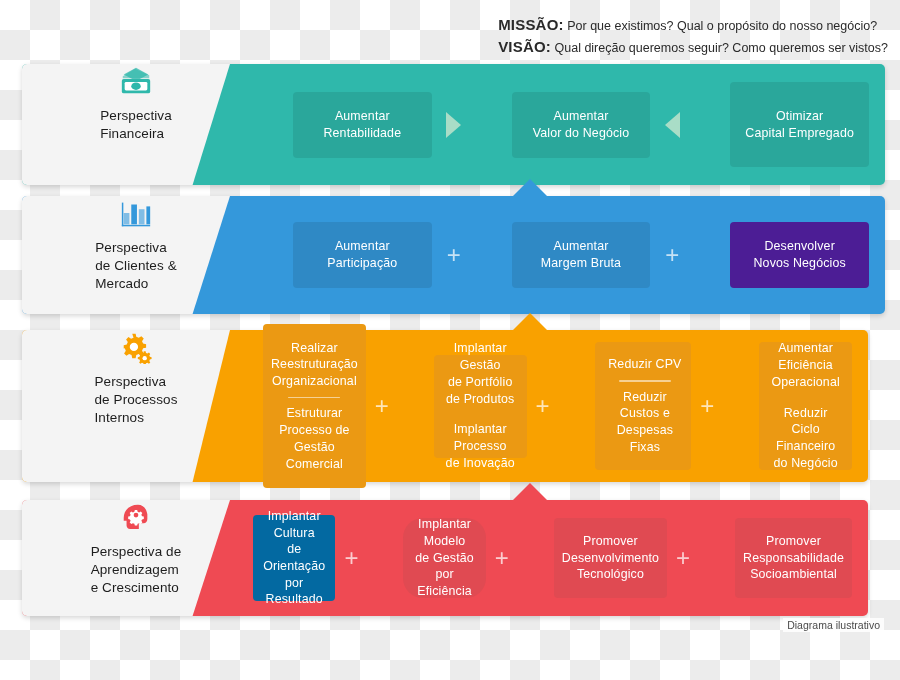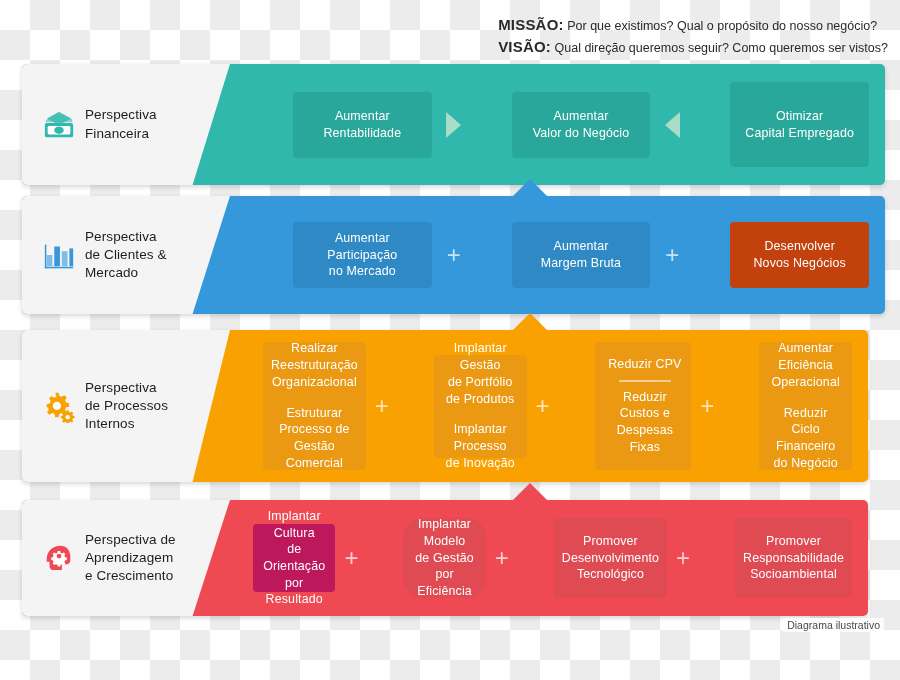--- a/index.html
+++ b/index.html
@@ -26,21 +26,21 @@
   .band{
     position:absolute;left:22px;border-radius:5px;
     box-shadow:0 2px 5px rgba(0,0,0,.16);
   }
   .label-panel{
     position:absolute;left:0;top:0;bottom:0;width:208px;
     background:#f4f4f4;border-radius:5px 0 0 5px;
     -webkit-clip-path:polygon(0 0,100% 0,82% 100%,0 100%);
     clip-path:polygon(0 0,100% 0,82% 100%,0 100%);
     display:flex;align-items:center;gap:9px;padding-left:20px;
-    box-sizing:border-box;z-index:3;
+    box-sizing:border-box;z-index:3;flex-direction:column;
   }
   .label-panel .ico{flex:0 0 auto;width:34px;height:34px;display:block;}
   .label-panel .txt{
     font-size:13.5px;line-height:1.35;color:#1d1d1d;font-weight:500;
     letter-spacing:.1px;
   }
 
   .row{
     position:absolute;left:185px;right:14px;top:0;bottom:0;
     display:flex;align-items:center;z-index:2;
@@ -143,32 +143,31 @@
           <div>Perspectiva</div>
           <div>de Clientes &amp;</div>
           <div>Mercado</div>
         </div>
       </div>
       <div class="row" style="left: 235px; right: 16px;">
         <div class="card" style="background: rgb(47, 137, 197); height: 66px; flex: 1 1 0px;">
           <div class="seg">
             <div>Aumentar</div>
             <div>Participação</div>
-            <div>no Mercado</div>
           </div>
         </div>
         <div class="conn" style="width: 44px;">+</div>
         <div class="card" style="background: rgb(47, 137, 197); height: 66px; flex: 1 1 0px;">
           <div class="seg">
             <div>Aumentar</div>
             <div>Margem Bruta</div>
           </div>
         </div>
         <div class="conn" style="width: 44px;">+</div>
-        <div class="card" style="background: #c2410c; height: 66px; flex: 1 1 0px;">
+        <div class="card" style="background: #4c1d95; height: 66px; flex: 1 1 0px;">
           <div class="seg">
             <div>Desenvolver</div>
             <div>Novos Negócios</div>
           </div>
         </div>
       </div>
     </div>
     <div class="up-arrow" style="left: 513px; top: 179px; border-bottom: 17px solid rgb(52, 152, 219);"></div>
     <div class="band" style="top: 330px; height: 152px; width: 846px; background: rgb(249, 161, 0);">
       <div class="label-panel">
@@ -180,21 +179,21 @@
             <circle cx="27.2" cy="29.8" r="2.3" fill="#fff"></circle>
           </g>
         </svg>
         <div class="txt">
           <div>Perspectiva</div>
           <div>de Processos</div>
           <div>Internos</div>
         </div>
       </div>
       <div class="row" style="left: 205px; right: 16px;">
-        <div class="card" style="background: rgb(235, 153, 19); height: 128px; flex: 1 1 0px;">
+        <div class="card" style="background: rgb(235, 153, 19); height: 164px; flex: 1 1 0px;">
           <div class="seg">
             <div>Realizar</div>
             <div>Reestruturação</div>
             <div>Organizacional</div>
           </div>
           <div class="divider"></div>
           <div class="seg">
             <div>Estruturar</div>
             <div>Processo de</div>
             <div>Gestão Comercial</div>
@@ -252,21 +251,21 @@
             <circle cx="0" cy="0" r="2.5" fill="#ef4a53"></circle>
           </g>
         </svg>
         <div class="txt">
           <div>Perspectiva de</div>
           <div>Aprendizagem</div>
           <div>e Crescimento</div>
         </div>
       </div>
       <div class="row" style="left: 195px; right: 16px;">
-        <div class="card" style="background: #be185d; height: 68px; flex: 1 1 0px;">
+        <div class="card" style="background: #0369a1; height: 86px; flex: 1 1 0px;">
           <div class="seg">
             <div>Implantar Cultura</div>
             <div>de Orientação por</div>
             <div>Resultado</div>
           </div>
         </div>
         <div class="conn" style="width: 32px;">+</div>
         <div class="card" style="background: rgb(224, 74, 82); height: 80px; flex: 1 1 0px; border-radius: 20px;">
           <div class="seg">
             <div>Implantar Modelo</div>

